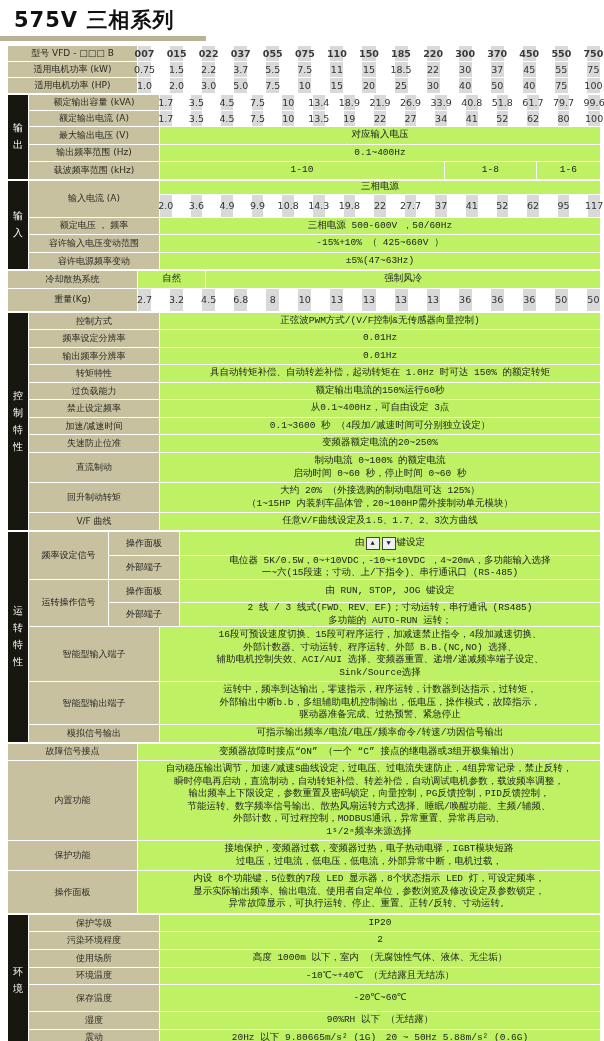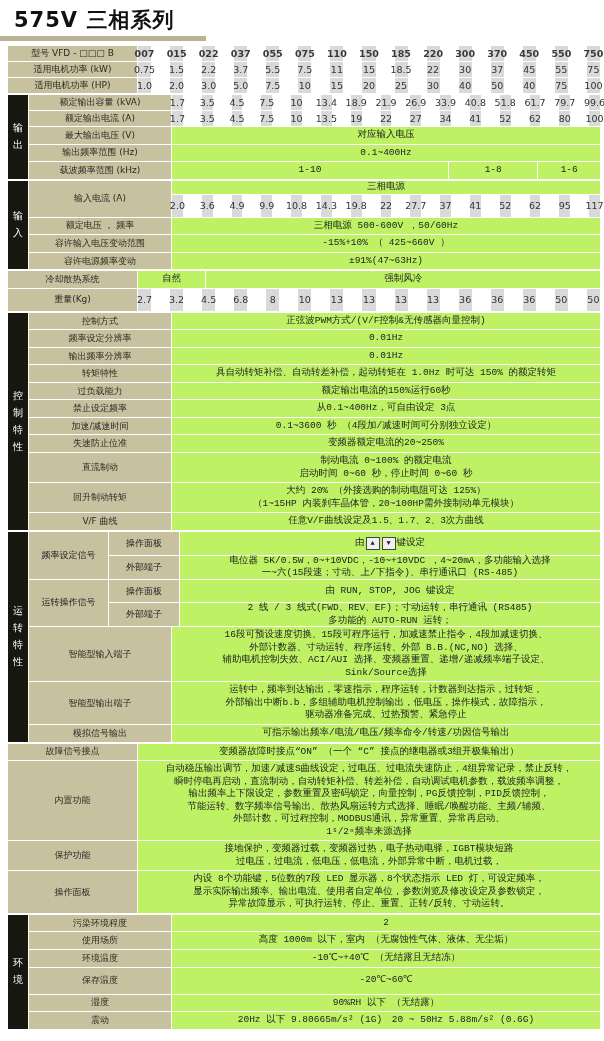--- a/index.html
+++ b/index.html
@@ -11,21 +11,21 @@
   .title-bar { height:5px; width:206px; background:#b9b294; }
 
   .spec-table { padding:3px 4px 4px 8px; }
 
   .section { display:flex; gap:1px; margin-bottom:2px; }
   .sidebar { width:20px; background:#17160f; color:#fff; display:flex; flex-direction:column;
              justify-content:center; align-items:center; font-size:10px; line-height:1; gap:7px; flex-shrink:0; }
   .rows { flex:1; display:flex; flex-direction:column; gap:1px; min-width:0; }
 
   .row { display:flex; gap:1px; min-height:15px; }
-  .label-cell { width:142px; flex-shrink:0; background:#c7c1a0; display:flex; align-items:center;
+  .label-cell { width:130px; flex-shrink:0; background:#c7c1a0; display:flex; align-items:center;
                 justify-content:center; text-align:center; font-size:9px; color:#2a2a22; line-height:1.2; padding:1px 2px; box-sizing:border-box; }
   .label-cell.wide { width:129px; }
 
   .value-area { flex:1; display:flex; gap:1px; min-width:0; }
   .value-col { flex:1; display:flex; flex-direction:column; gap:1px; min-width:0; }
 
   .cells { flex:1; display:flex; gap:19px; }
   .cell { flex:1 1 0; background:#d9d9d9; display:flex; align-items:center; justify-content:center;
           font-size:9.5px; color:#333; min-width:0; padding:1px 0; }
   .cell.hdr { font-weight:bold; color:#3a3a3a; }
@@ -245,21 +245,21 @@
           </div>
           <div class="row">
             <div class="label-cell">容许输入电压变动范围</div>
             <div class="value-area">
               <div class="span-block">-15%+10% （ 425~660V ）</div>
             </div>
           </div>
           <div class="row">
             <div class="label-cell">容许电源频率变动</div>
             <div class="value-area">
-              <div class="span-block">±91%(47~63Hz)</div>
+              <div class="span-block">±5%(47~63Hz)</div>
             </div>
           </div>
         </div>
       </div>
       <div class="section">
         <div class="rows">
           <div class="row">
             <div class="label-cell wide">冷却散热系统</div>
             <div class="value-area">
               <div class="span-block" style="flex-grow: 2;">自然</div>
@@ -500,20 +500,26 @@
           </div>
         </div>
       </div>
       <div class="section">
         <div class="sidebar">
           <span>环</span>
           <span>境</span>
         </div>
         <div class="rows">
           <div class="row">
+            <div class="label-cell">保护等级</div>
+            <div class="value-area">
+              <div class="span-block">IP20</div>
+            </div>
+          </div>
+          <div class="row">
             <div class="label-cell">污染环境程度</div>
             <div class="value-area">
               <div class="span-block">2</div>
             </div>
           </div>
           <div class="row">
             <div class="label-cell">使用场所</div>
             <div class="value-area">
               <div class="span-block">高度 1000m 以下，室内 （无腐蚀性气体、液体、无尘垢）</div>
             </div>

